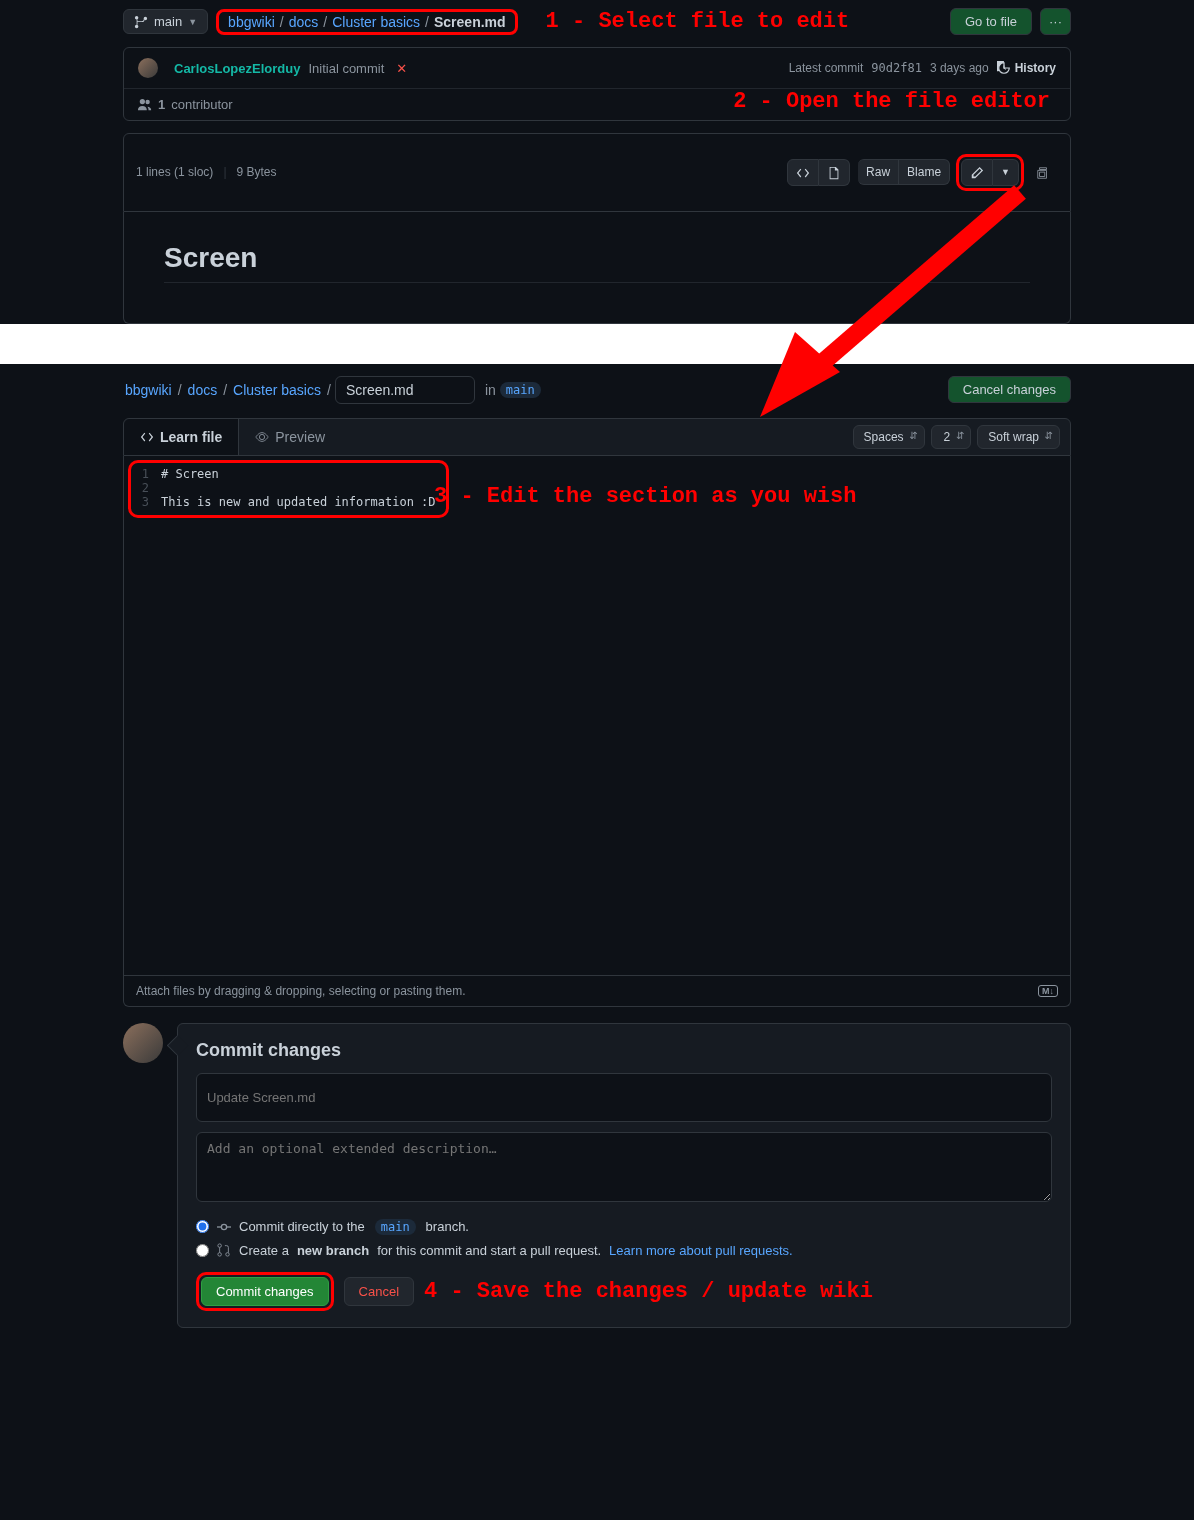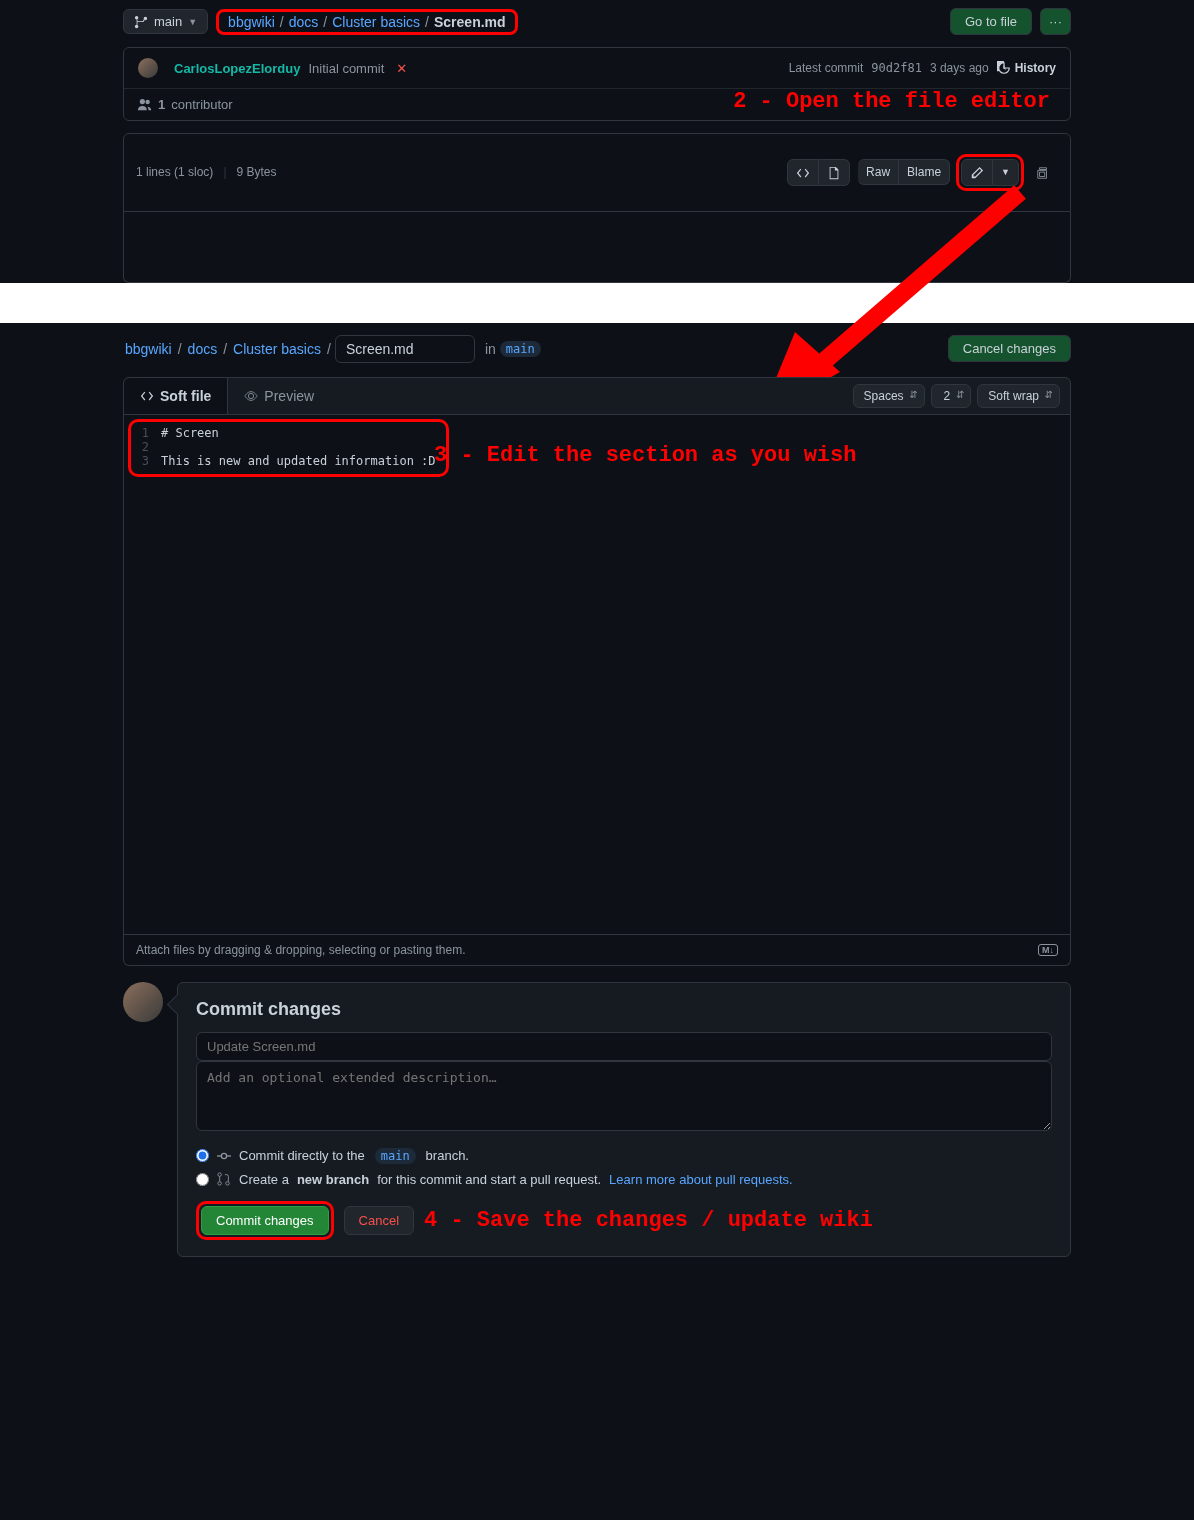--- a/index.html
+++ b/index.html
@@ -63,21 +63,21 @@
 .lineno { width:30px; text-align:right; color:#484f58; padding-right:12px; user-select:none; }
 .code { color:#c9d1d9; white-space:pre; }
 .attach-bar { border:1px solid #30363d; border-top:none; border-bottom-left-radius:6px; border-bottom-right-radius:6px; padding:8px 12px; font-size:12px; color:#8b949e; display:flex; align-items:center; }
 .md-icon { margin-left:auto; border:1px solid #8b949e; border-radius:3px; font-size:9px; padding:0 3px; font-weight:bold; }
 
 
 .commit-section { display:flex; gap:14px; margin-top:16px; padding-bottom:20px; }
 .commit-box { flex:1; border:1px solid #30363d; border-radius:6px; background:#161b22; padding:16px 18px; position:relative; }
 .commit-box::before { content:""; position:absolute; left:-8px; top:14px; width:14px; height:14px; background:#161b22; border-left:1px solid #30363d; border-bottom:1px solid #30363d; transform:rotate(45deg); }
 .commit-box h3 { font-size:18px; color:#c9d1d9; margin-bottom:12px; font-weight:600; }
-.text-input { width:100%; background:#0d1117; border:1px solid #30363d; border-radius:6px; padding:6px 10px; color:#c9d1d9; font-size:13px; }
+.text-input { width:100%; background:#0d1117; border:1px solid #30363d; border-radius:6px; padding:16px 10px; color:#c9d1d9; font-size:13px; margin-bottom:10px; }
 .textarea { width:100%; background:#0d1117; border:1px solid #30363d; border-radius:6px; padding:8px 10px; color:#c9d1d9; font-size:13px; height:70px; resize:vertical; margin-bottom:10px; }
 .radio-row { display:flex; align-items:center; gap:8px; font-size:13px; color:#c9d1d9; padding:4px 0; }
 .radio-row input[type=radio] { accent-color:#1f6feb; }
 .radio-row .branch-tag { margin:0 2px; }
 .radio-row a { color:#58a6ff; text-decoration:none; }
 .commit-actions { display:flex; align-items:center; gap:10px; margin-top:10px; }
 .commit-btn-wrap { border:3px solid red; border-radius:10px; padding:2px; }
 .btn-primary { background:#238636; border:1px solid #2ea043; color:#fff; border-radius:6px; padding:6px 14px; font-size:13px; font-weight:500; cursor:pointer; }
 .btn-danger-text { color:#f85149; background:#21262d; border:1px solid #30363d; border-radius:6px; padding:6px 14px; font-size:13px; cursor:pointer; }
 .arrow { position:absolute; pointer-events:none; }
@@ -99,20 +99,21 @@
     </div>
     <div class="breadcrumb">
       <a>bbgwiki</a>
           <span class="sep">/</span>
       <a>docs</a>
           <span class="sep">/</span>
       <a>Cluster basics</a>
           <span class="sep">/</span>
       <span class="current">Screen.md</span>
     </div>
+    <span class="annotation" style="margin-left:20px">1 - Select file to edit</span>
     <div class="spacer"></div>
     <button class="btn">Go to file</button>
     <button class="btn btn-icon">···</button>
   </div>
 
   <div class="box">
     <div class="commit-row">
       <div class="avatar"></div>
       <span class="author">CarlosLopezElorduy</span>
       <span class="commit-msg">Initial commit</span>
@@ -160,20 +161,21 @@
                 <path d="M11 1l4 4-9 9H2v-4l9-9zm0 2L4 10v2h2l7-7-2-2z"></path>
               </svg></button>
         <button class="icon-btn" style="font-size:9px">▼</button>
       </div>
       <button class="icon-btn" style="border:none;background:none;margin-left:4px"><svg class="icon" viewBox="0 0 16 16">
               <path d="M4 2h8v2H4V2zM2 5h10v9H2V5zm2 2v5h6V7H4z" fill="none" stroke="#8b949e"></path>
             </svg></button>
     </div>
   </div>
   <div class="rendered" style="position:relative">
+    <h1>Screen</h1>
     <svg class="arrow" style="right:30px; top:-30px; width:320px; height:240px" viewBox="0 0 320 240">
       <line x1="300" y1="10" x2="80" y2="200" stroke="red" stroke-width="18"></line>
       <polygon points="40,235 120,190 75,150" fill="red"></polygon>
     </svg>
   </div>
 </div>
 
 </div>
 
 <div class="white-gap"></div>
@@ -195,21 +197,21 @@
     <span class="branch-tag">main</span>
     <div class="spacer"></div>
     <button class="btn">Cancel changes</button>
   </div>
 
   <div class="tabs">
     <div class="tab active">
       <svg class="icon" viewBox="0 0 16 16">
             <path d="M5 3L1 8l4 5 1-1-3.2-4L6 4 5 3zm6 0l4 5-4 5-1-1 3.2-4L10 4l1-1z"></path>
           </svg>
-      <span>Soft file</span>
+      <span>Learn file</span>
     </div>
     <div class="tab">
       <svg class="icon" viewBox="0 0 16 16">
             <path d="M8 3C4 3 1 8 1 8s3 5 7 5 7-5 7-5-3-5-7-5zm0 8a3 3 0 110-6 3 3 0 010 6z" fill="none" stroke="currentColor"></path>
           </svg>
       <span>Preview</span>
     </div>
     <div class="editor-opts">
       <div class="select">Spaces</div>
       <div class="select" style="padding-left:12px">2</div>

